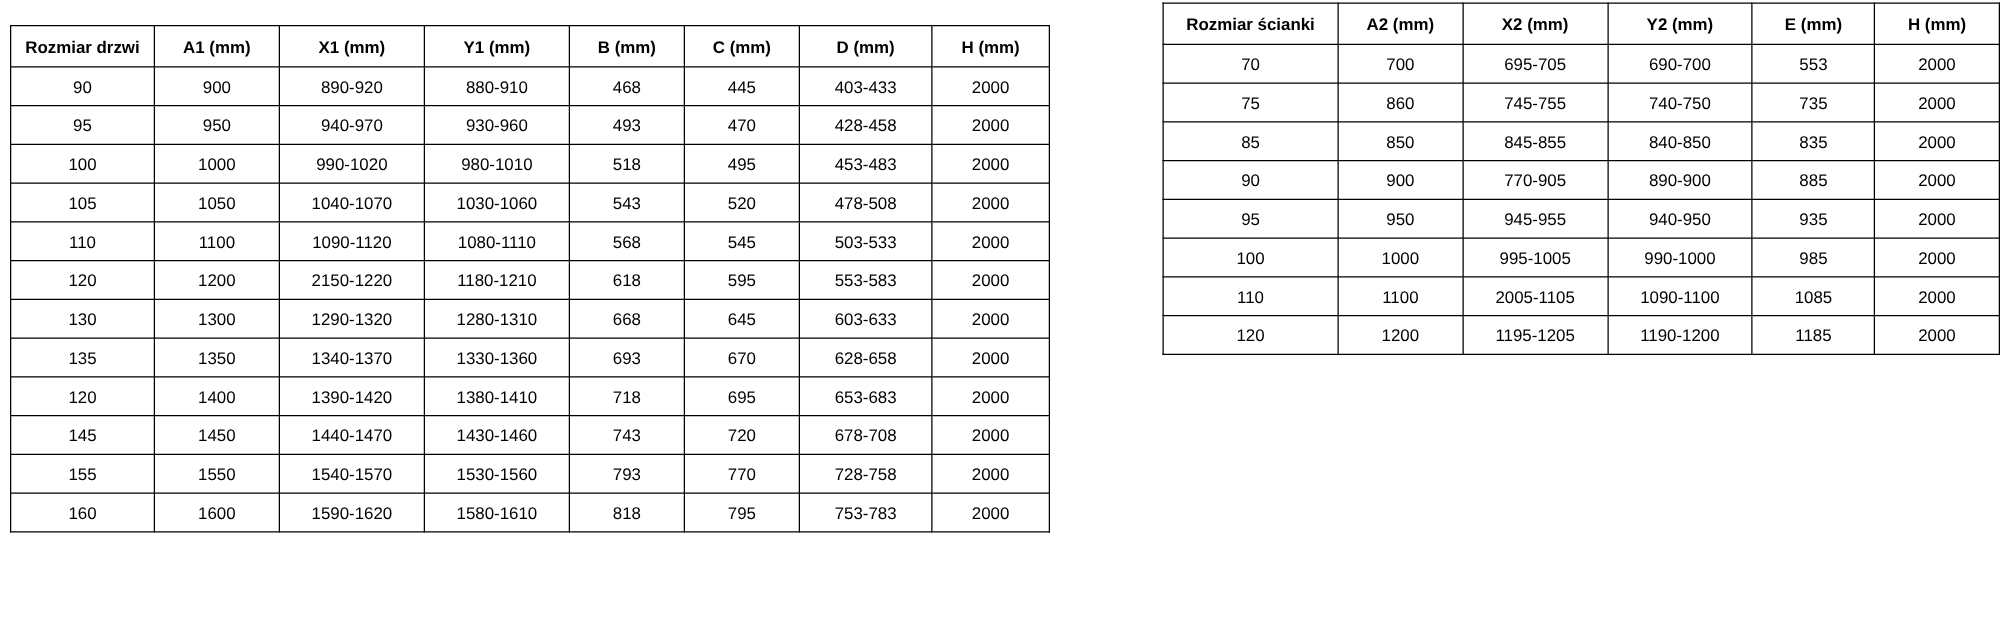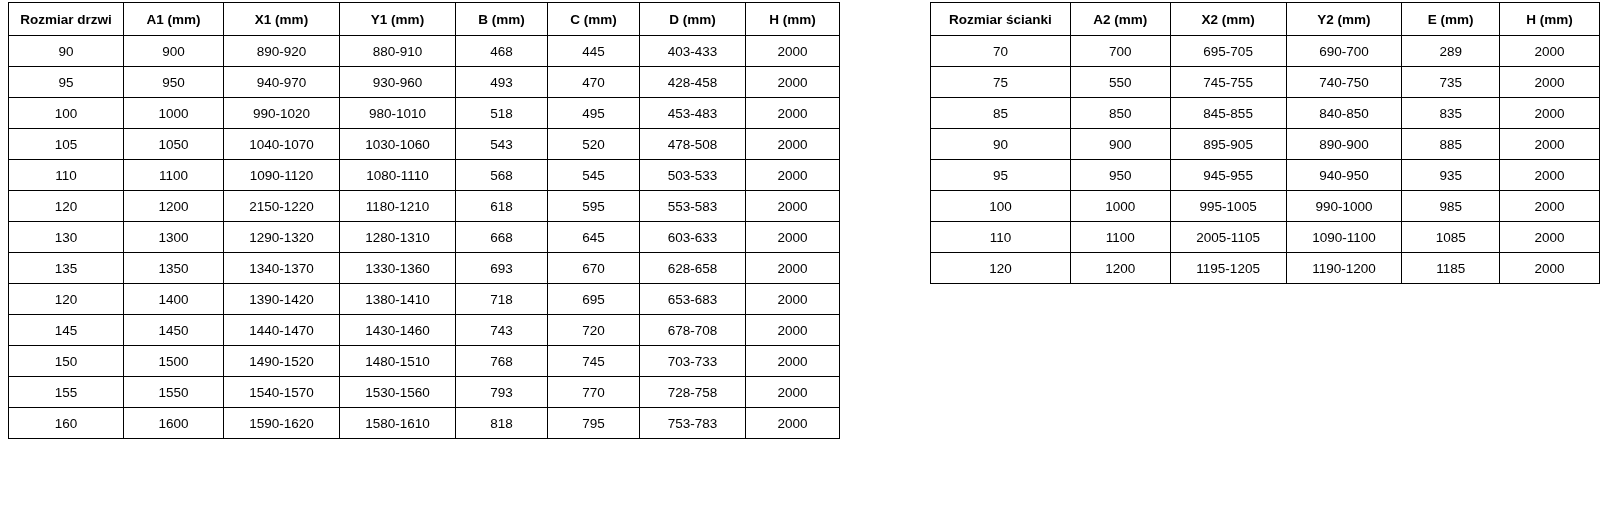--- a/index.html
+++ b/index.html
@@ -16,21 +16,21 @@
   }
   .page {
     position: relative;
     width: 1600px;
     height: 515px;
   }
   .table-wrap {
     position: absolute;
     top: 0;
   }
-  #doors-table-wrap { left: 8px; top: 2px; }
+  #doors-table-wrap { left: 8px; top: 20px; }
   #walls-table-wrap { left: 930px; top: 2px; }
 
   table {
     border-collapse: collapse;
     table-layout: fixed;
   }
   th, td {
     border: 1px solid #000000;
     text-align: center;
     vertical-align: middle;
@@ -189,30 +189,20 @@
             <td>145</td>
             <td>1450</td>
             <td>1440-1470</td>
             <td>1430-1460</td>
             <td>743</td>
             <td>720</td>
             <td>678-708</td>
             <td>2000</td>
           </tr>
           <tr>
-            <td>150</td>
-            <td>1500</td>
-            <td>1490-1520</td>
-            <td>1480-1510</td>
-            <td>768</td>
-            <td>745</td>
-            <td>703-733</td>
-            <td>2000</td>
-          </tr>
-          <tr>
             <td>155</td>
             <td>1550</td>
             <td>1540-1570</td>
             <td>1530-1560</td>
             <td>793</td>
             <td>770</td>
             <td>728-758</td>
             <td>2000</td>
           </tr>
           <tr>
@@ -248,43 +238,43 @@
             <th>E (mm)</th>
             <th>H (mm)</th>
           </tr>
       </thead>
       <tbody id="walls-body">
           <tr>
             <td>70</td>
             <td>700</td>
             <td>695-705</td>
             <td>690-700</td>
-            <td>289</td>
+            <td>553</td>
             <td>2000</td>
           </tr>
           <tr>
             <td>75</td>
-            <td>550</td>
+            <td>860</td>
             <td>745-755</td>
             <td>740-750</td>
             <td>735</td>
             <td>2000</td>
           </tr>
           <tr>
             <td>85</td>
             <td>850</td>
             <td>845-855</td>
             <td>840-850</td>
             <td>835</td>
             <td>2000</td>
           </tr>
           <tr>
             <td>90</td>
             <td>900</td>
-            <td>895-905</td>
+            <td>770-905</td>
             <td>890-900</td>
             <td>885</td>
             <td>2000</td>
           </tr>
           <tr>
             <td>95</td>
             <td>950</td>
             <td>945-955</td>
             <td>940-950</td>
             <td>935</td>

